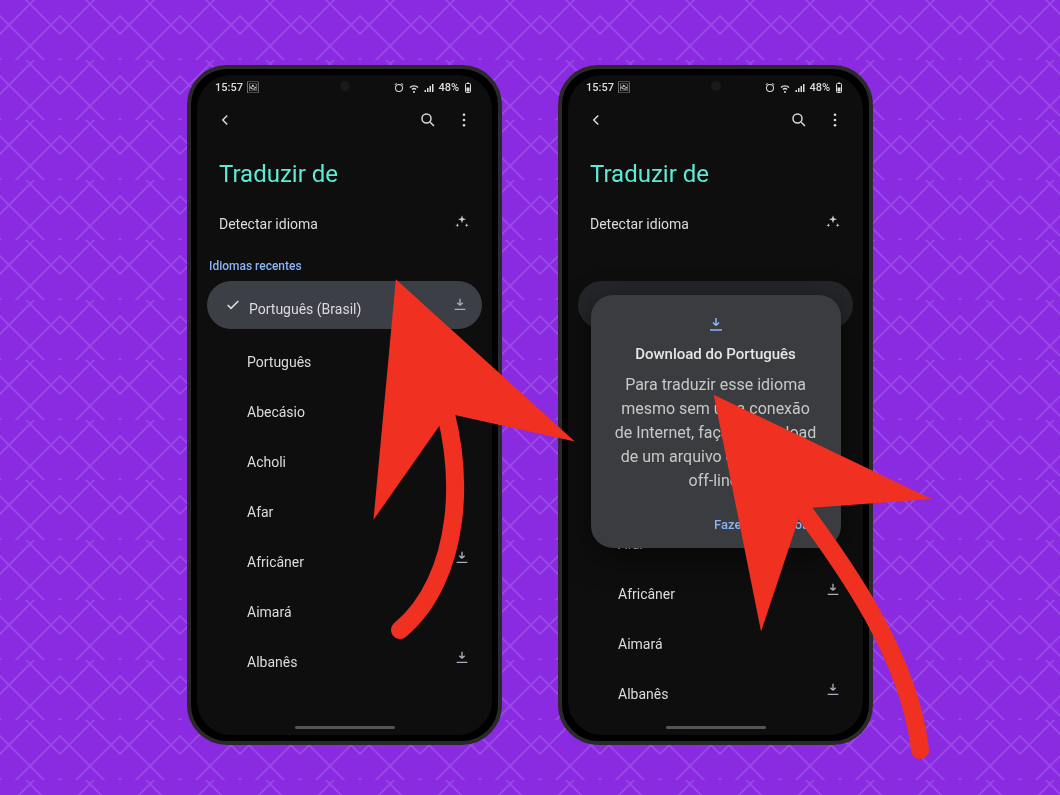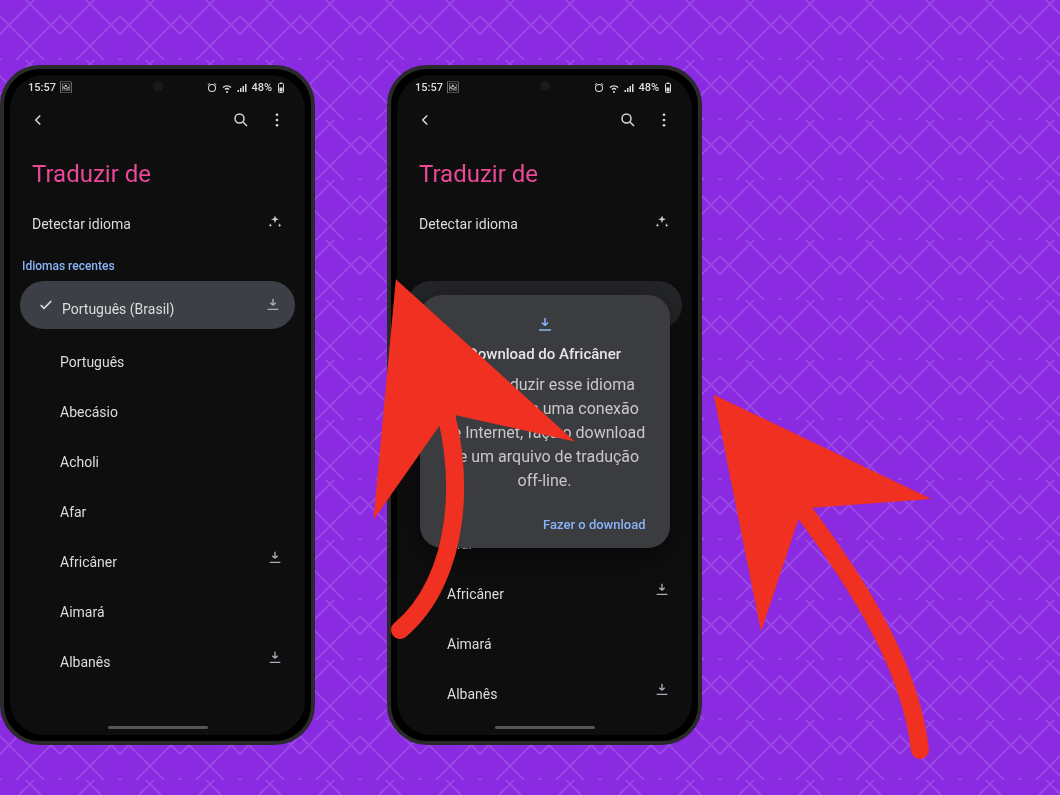--- a/index.html
+++ b/index.html
@@ -17,22 +17,23 @@
     inset: 0;
     opacity: 0.12;
     background-image: repeating-linear-gradient(45deg, #fff 0 2px, transparent 2px 30px),
                       repeating-linear-gradient(-45deg, #fff 0 2px, transparent 2px 30px);
     background-size: 60px 60px;
   }
   .stage {
     position: absolute;
     inset: 0;
     display: flex;
+    justify-content: center;
     align-items: flex-start;
-    gap: 72px;
+    gap: 56px;
     padding-top: 65px;
   }
   .phone {
     width: 315px;
     height: 680px;
     background: #000;
     border-radius: 40px;
     border: 4px solid #2a2a2a;
     position: relative;
     overflow: hidden;
@@ -80,21 +81,21 @@
   .icon-btn {
     width: 28px; height: 28px;
     display: flex; align-items: center; justify-content: center;
     color: #d8d8d8;
     border-radius: 50%;
   }
   .icon-btn svg { width: 18px; height: 18px; }
   .title {
     font-size: 24px;
     font-weight: 400;
-    color: #ec4899;
+    color: #5eead4;
     padding: 20px 22px 14px;
   }
   .row {
     display: flex;
     align-items: center;
     padding: 12px 22px;
     font-size: 14px;
     color: #dcdcdc;
   }
   .row .spacer { flex: 1; }
@@ -395,21 +396,21 @@
                 <path d="M12 4v10m0 0l-4-4m4 4l4-4M4 20h16"></path>
               </svg></span>
           </div>
       </div>
 
       <div class="backdrop">
         <div class="dialog">
           <div class="dl-icn"><svg viewBox="0 0 24 24" fill="none" stroke="currentColor" stroke-width="2">
                 <path d="M12 4v10m0 0l-4-4m4 4l4-4M4 20h16"></path>
               </svg></div>
-          <div class="dialog-title">Download do Africâner</div>
+          <div class="dialog-title">Download do Português</div>
           <div class="dialog-body">Para traduzir esse idioma mesmo sem uma conexão de Internet, faça o download de um arquivo de tradução off-line.</div>
           <div class="dialog-action">Fazer o download</div>
         </div>
       </div>
       <div class="gesture-bar"></div>
     </div>
   </div>
 
 </div>
 

